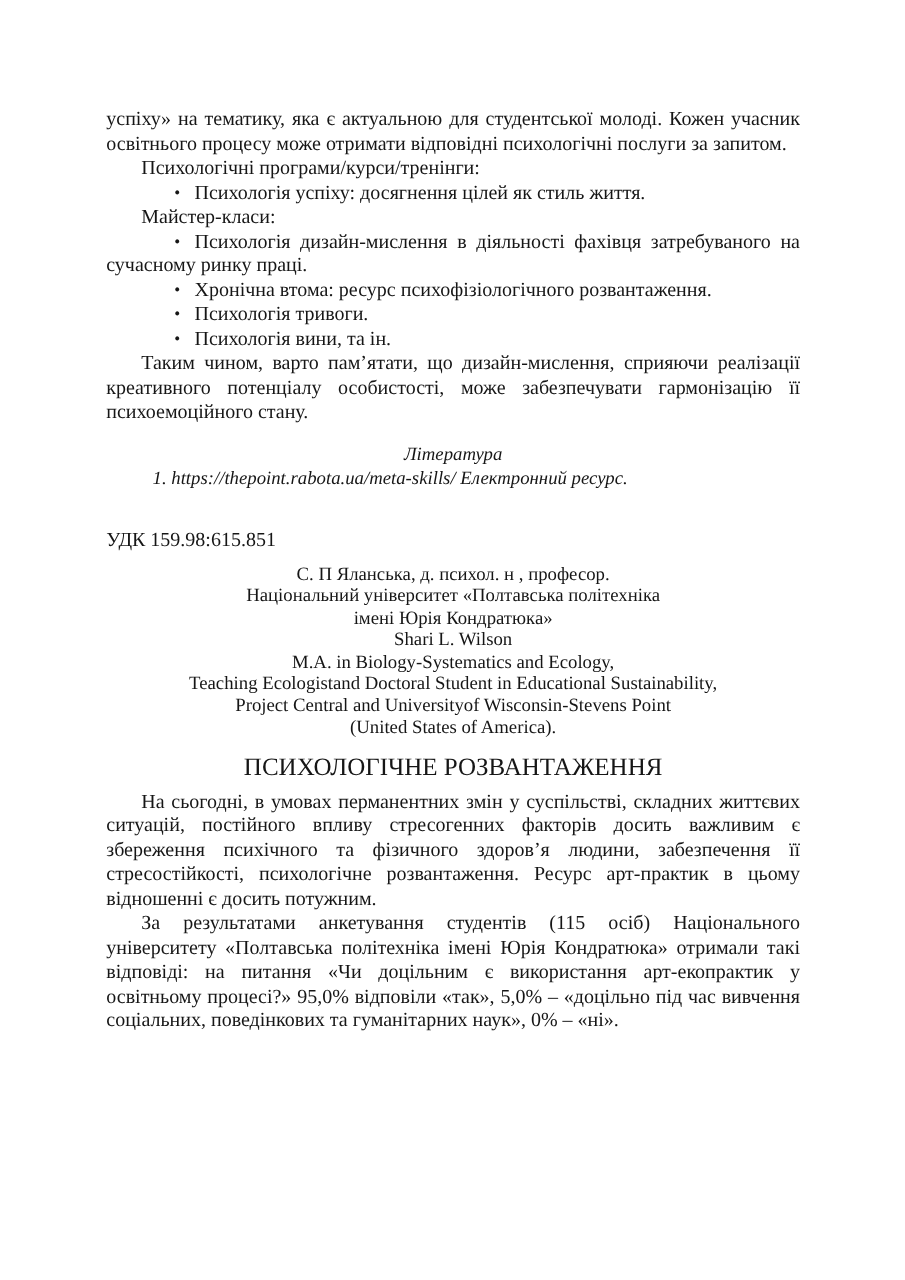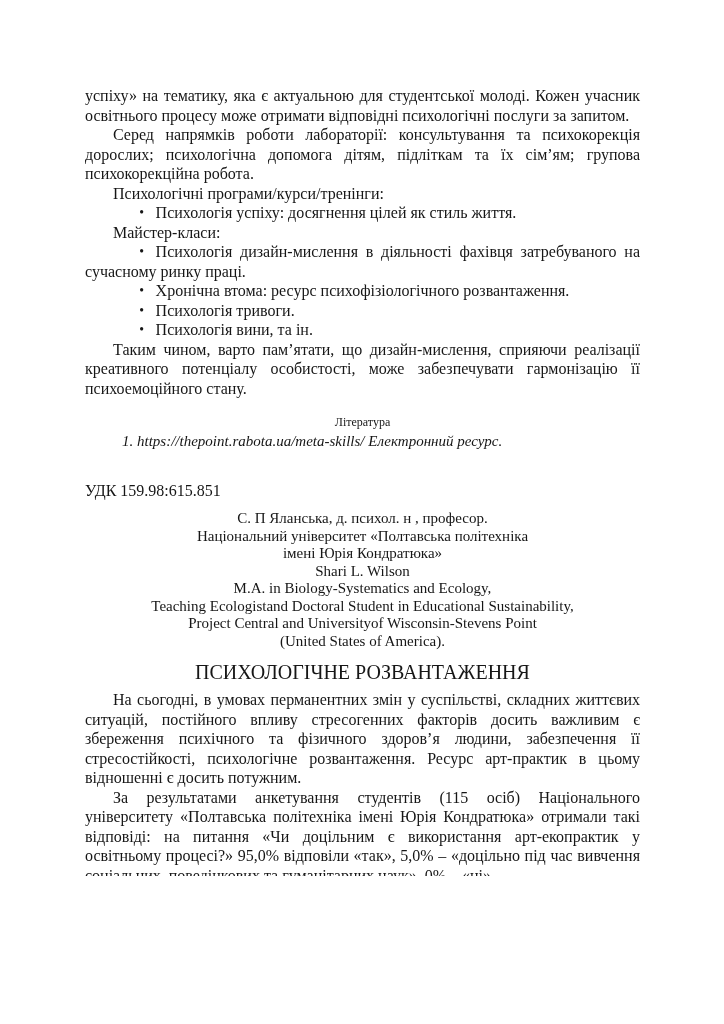--- a/index.html
+++ b/index.html
@@ -32,22 +32,23 @@
   .no-indent {
     text-indent: 0;
   }
   .bullet-line .bullet {
     display: inline-block;
     margin-right: 9px;
     transform: scale(0.85);
   }
   .lit-heading {
     margin: 15px 0 0 0;
-    font-size: 12px;
+    font-size: 15px;
     line-height: 19px;
+    font-style: italic;
     text-align: center;
   }
   .lit-item {
     margin: 0;
     font-size: 15px;
     line-height: 19px;
     font-style: italic;
     text-indent: 37px;
   }
   .udc {
@@ -86,21 +87,20 @@
   }
 </style>
 </head>
 <body>
 
 <div class="page">
   <div class="content">
 
     <p class="body-text no-indent">успіху» на тематику, яка є актуальною для студентської молоді. Кожен учасник освітнього процесу може отримати відповідні психологічні послуги за запитом.</p>
 
-    <p class="body-text">Серед напрямків роботи лабораторії: консультування та психокорекція дорослих; психологічна допомога дітям, підліткам та їх сім’ям; групова психокорекційна робота.</p>
 
     <p class="body-text">Психологічні програми/курси/тренінги:</p>
 
     <p class="body-text bullet-line">
       <span class="bullet">•</span><span>Психологія успіху: досягнення цілей як стиль життя.</span>
     </p>
 
     <p class="body-text">Майстер-класи:</p>
 
     <p class="body-text bullet-line">

